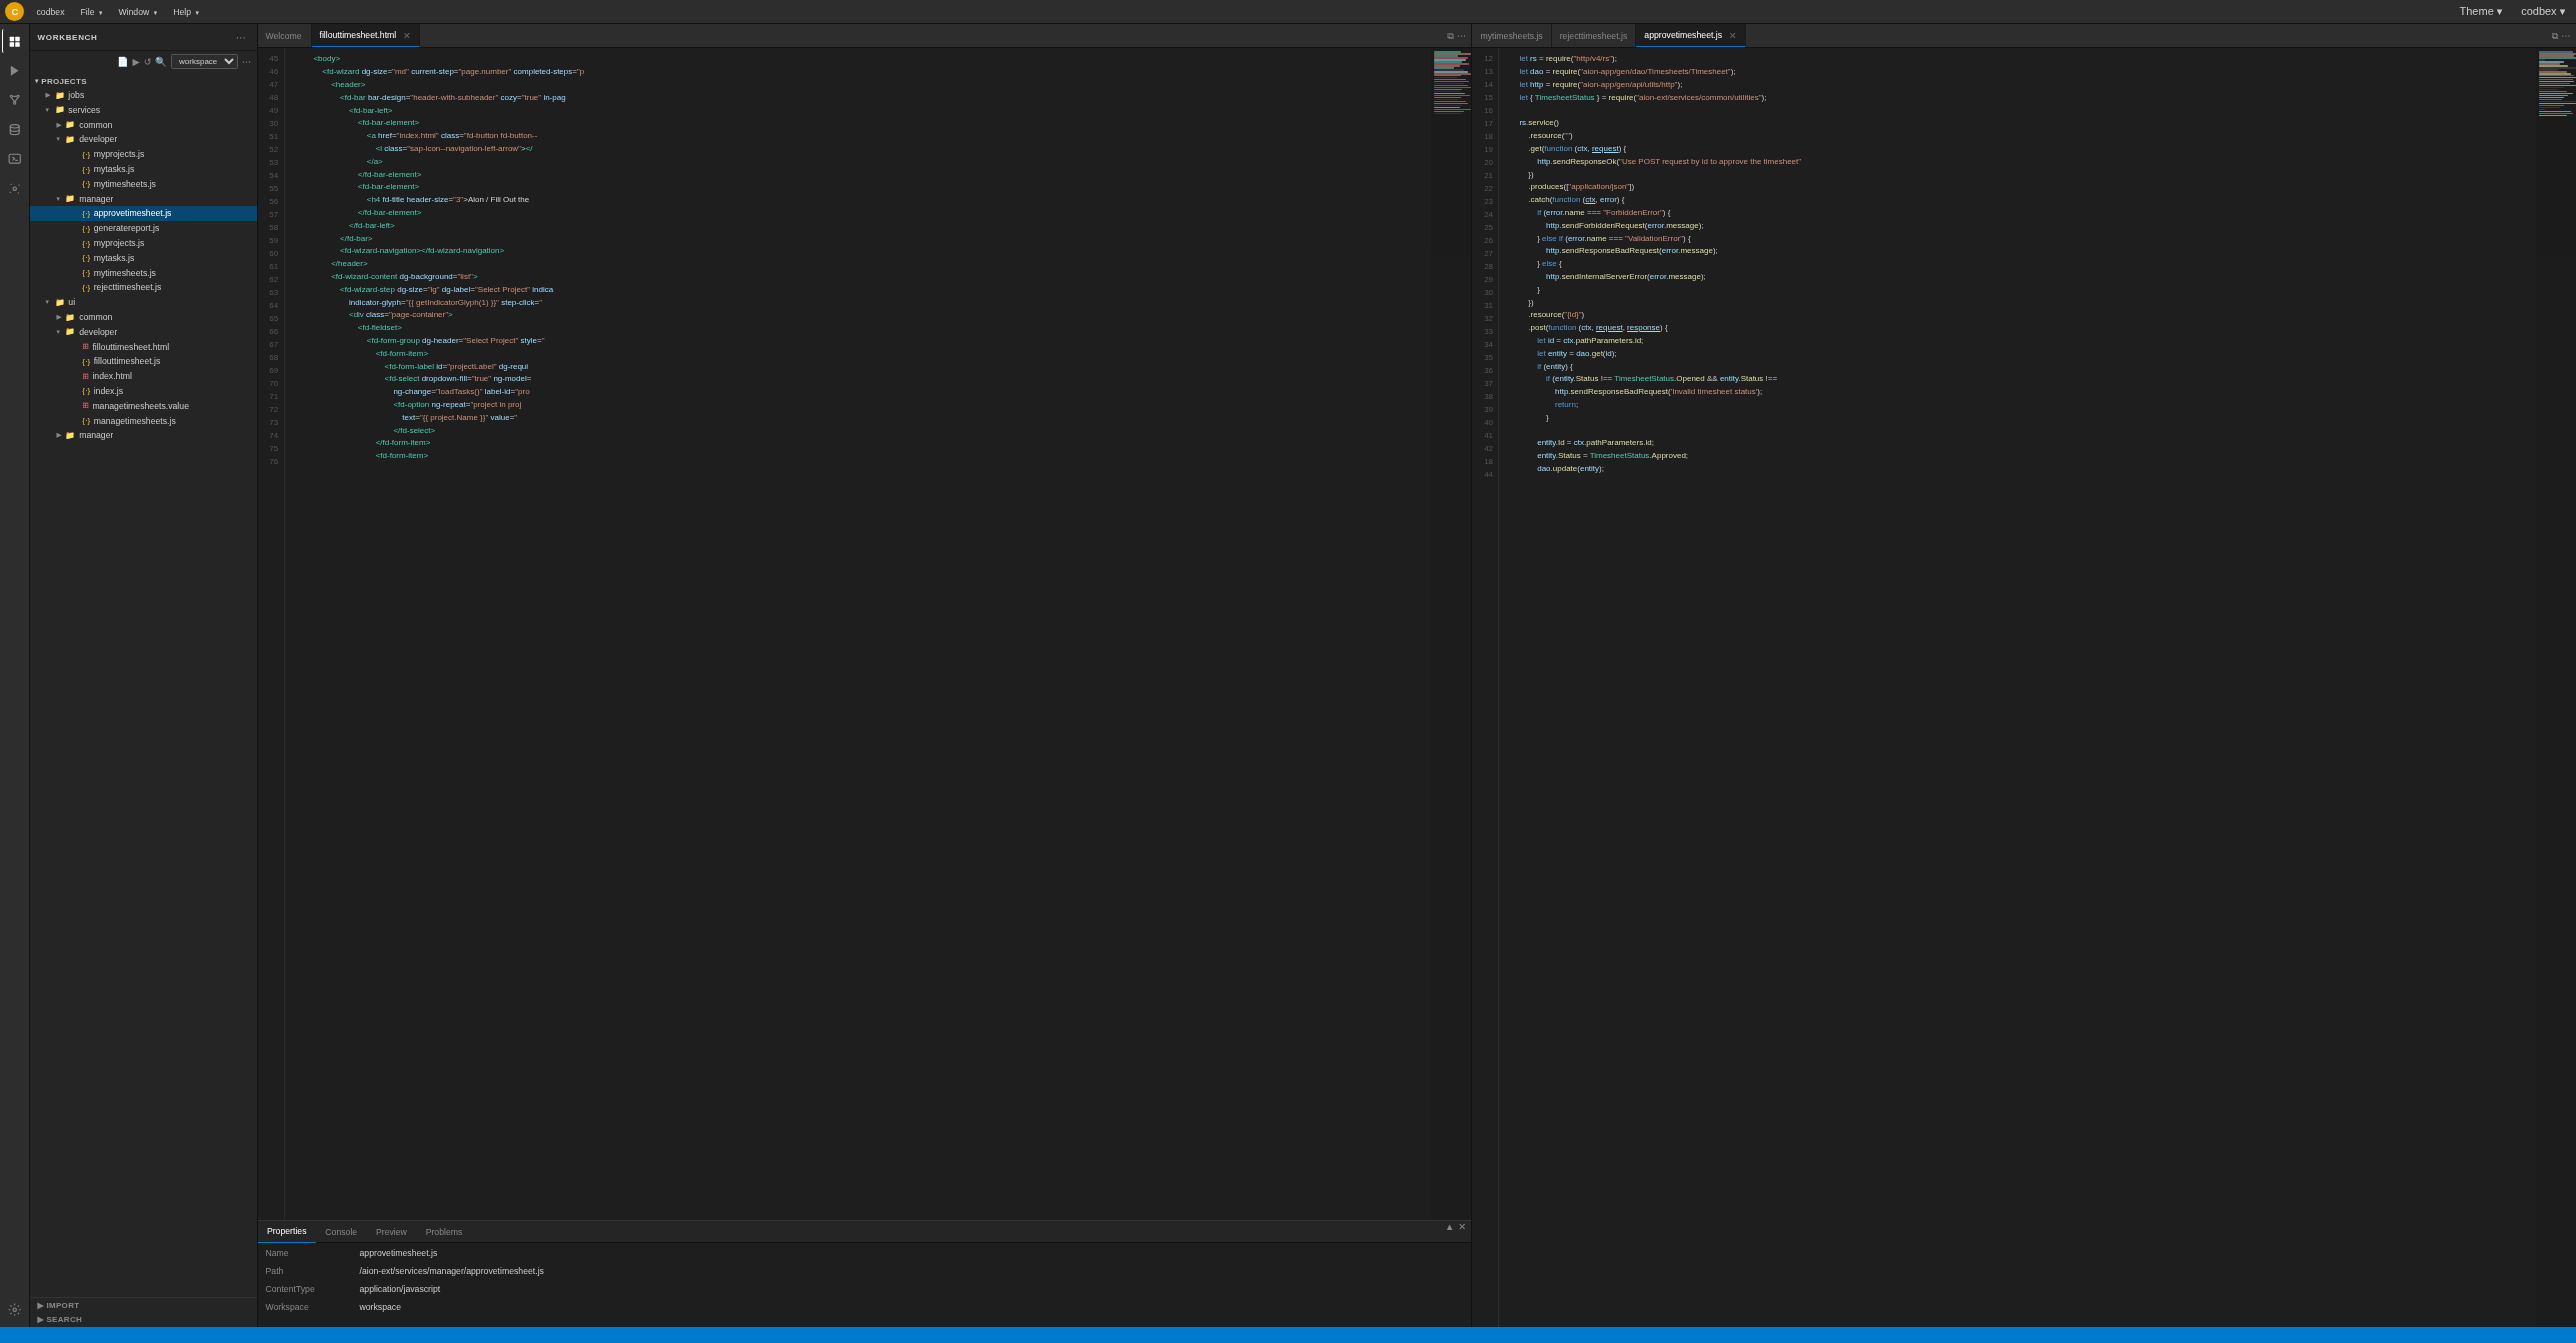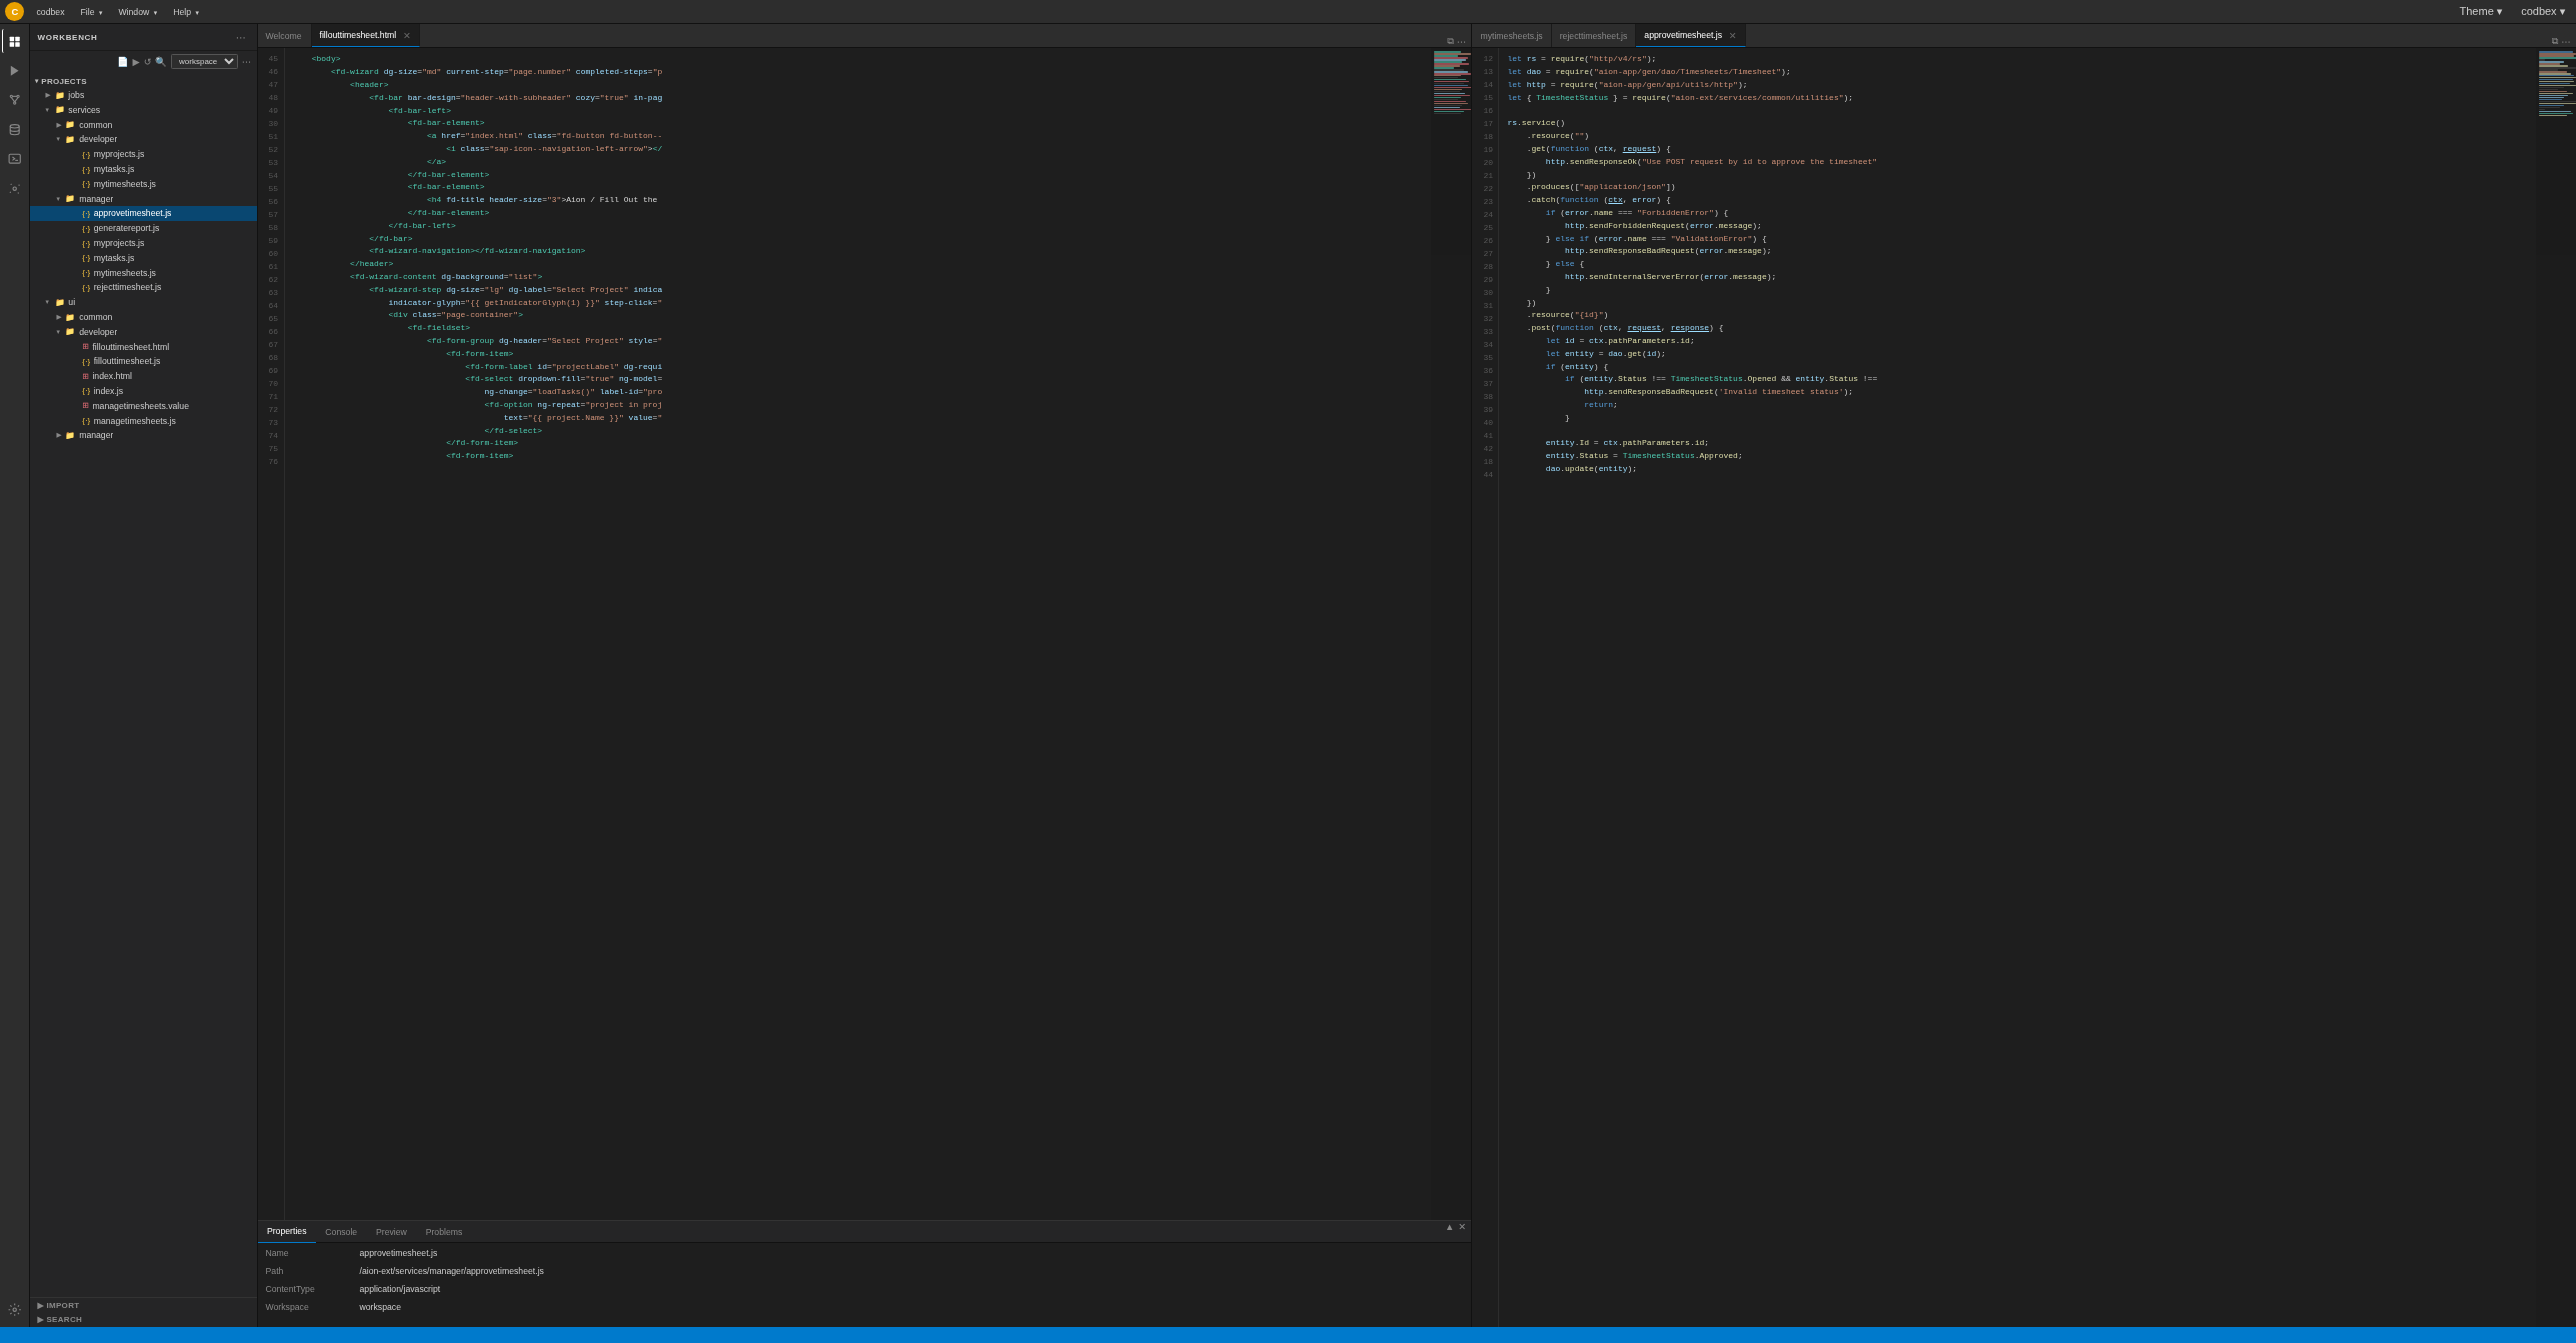--- a/index.html
+++ b/index.html
@@ -142,21 +142,21 @@
       flex: 1;
       display: flex;
       flex-direction: column;
       overflow: hidden;
     }
 
     .tab-bar {
       height: 24px;
       background: #2d2d2d;
       display: flex;
-      align-items: flex-end;
+      align-items: center;
       border-bottom: 0.7px solid #111;
       overflow: hidden;
       flex-shrink: 0;
     }
     .tab {
       height: 23px;
       padding: 0 8px;
       display: flex;
       align-items: center;
       gap: 4px;
@@ -176,23 +176,24 @@
     .tab .tab-close { font-size: 9.4px; color: #666; margin-left: 2.7px; }
     .tab-actions { margin-left: auto; display: flex; gap: 2.7px; padding: 0 5.4px; align-items: center; }
     .tab-action-btn { color: #888; cursor: pointer; font-size: 9.4px; }
 
     
     .code-editor {
       flex: 1;
       display: flex;
       overflow: hidden;
       background: #1e1e1e;
-      font-family: Liberation Mono, monospace;
+      font-family: Liberation Sans, sans-serif;
       font-size: 8px;
       line-height: 1.6;
+      gap: 12px;
     }
     .line-numbers {
       padding: 5.4px 5.4px 5.4px 8px;
       color: #555;
       text-align: right;
       user-select: none;
       border-right: 0.7px solid #2d2d2d;
       min-width: 27px;
       flex-shrink: 0;
     }

